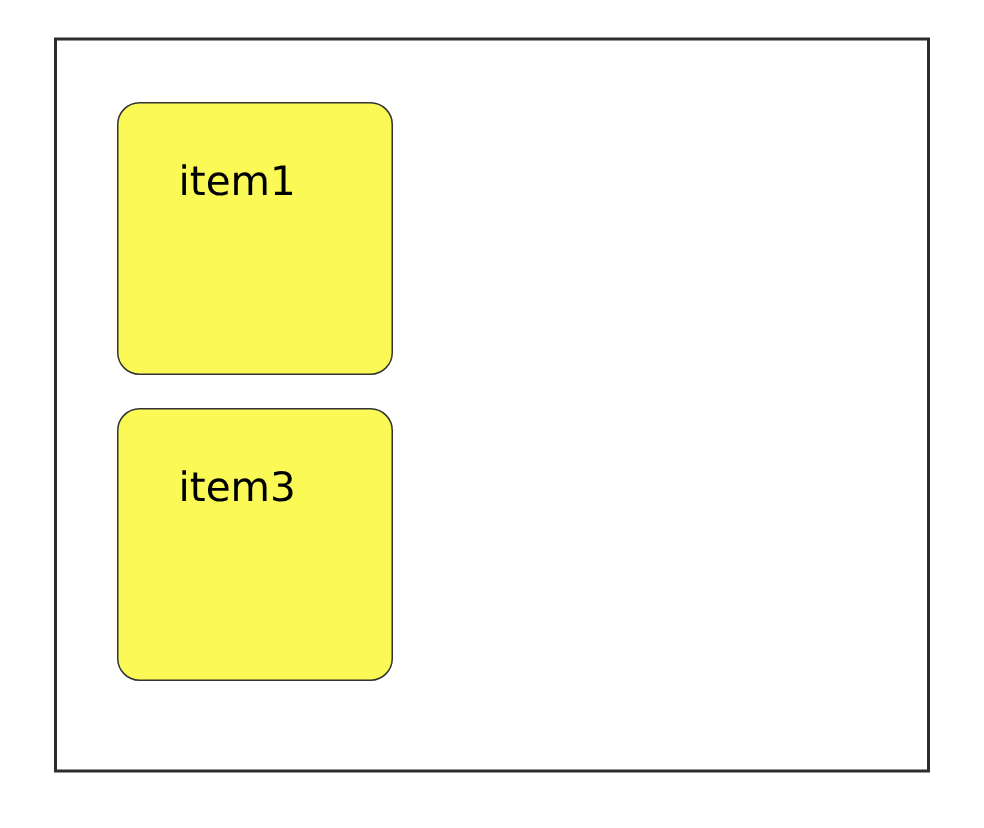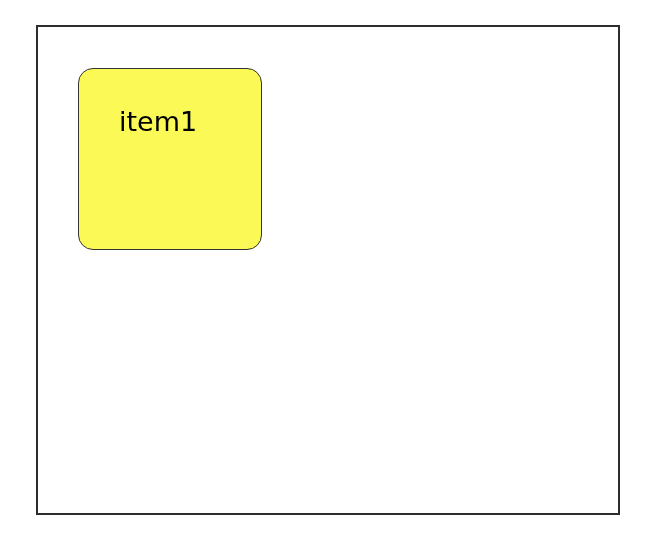--- a/index.html
+++ b/index.html
@@ -53,14 +53,17 @@
   }
 </style>
 </head>
 <body>
 
 <div class="page">
   <div class="container">
     <div class="item item-1">
       <span class="item-label">item1</span>
     </div>
+    <div class="item item-3">
+      <span class="item-label">item3</span>
+    </div>
   </div>
 </div>
 
 </body></html>

